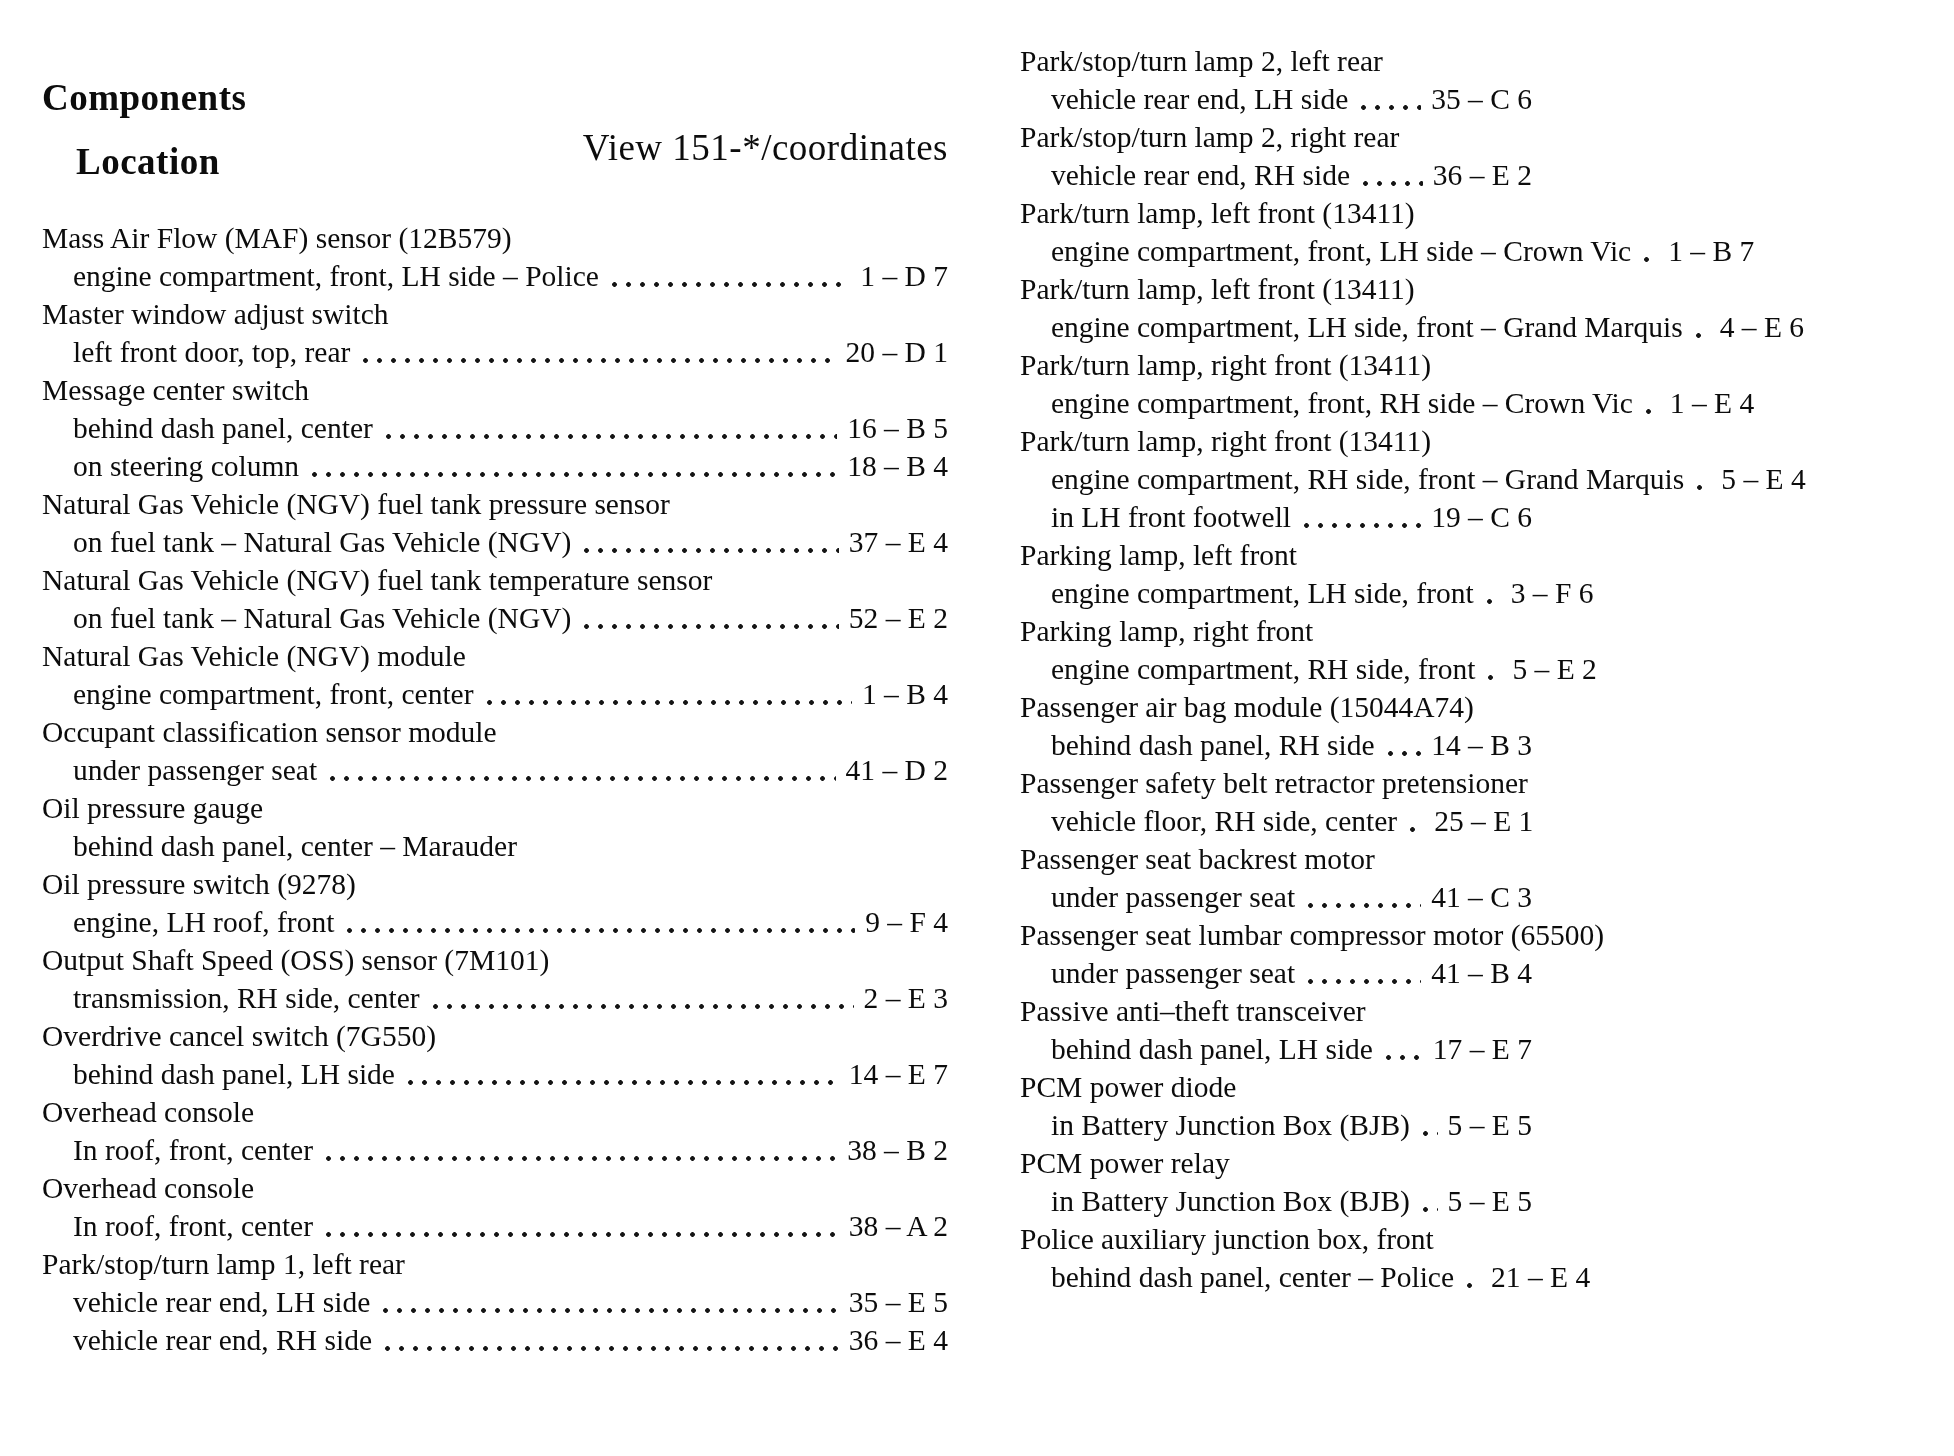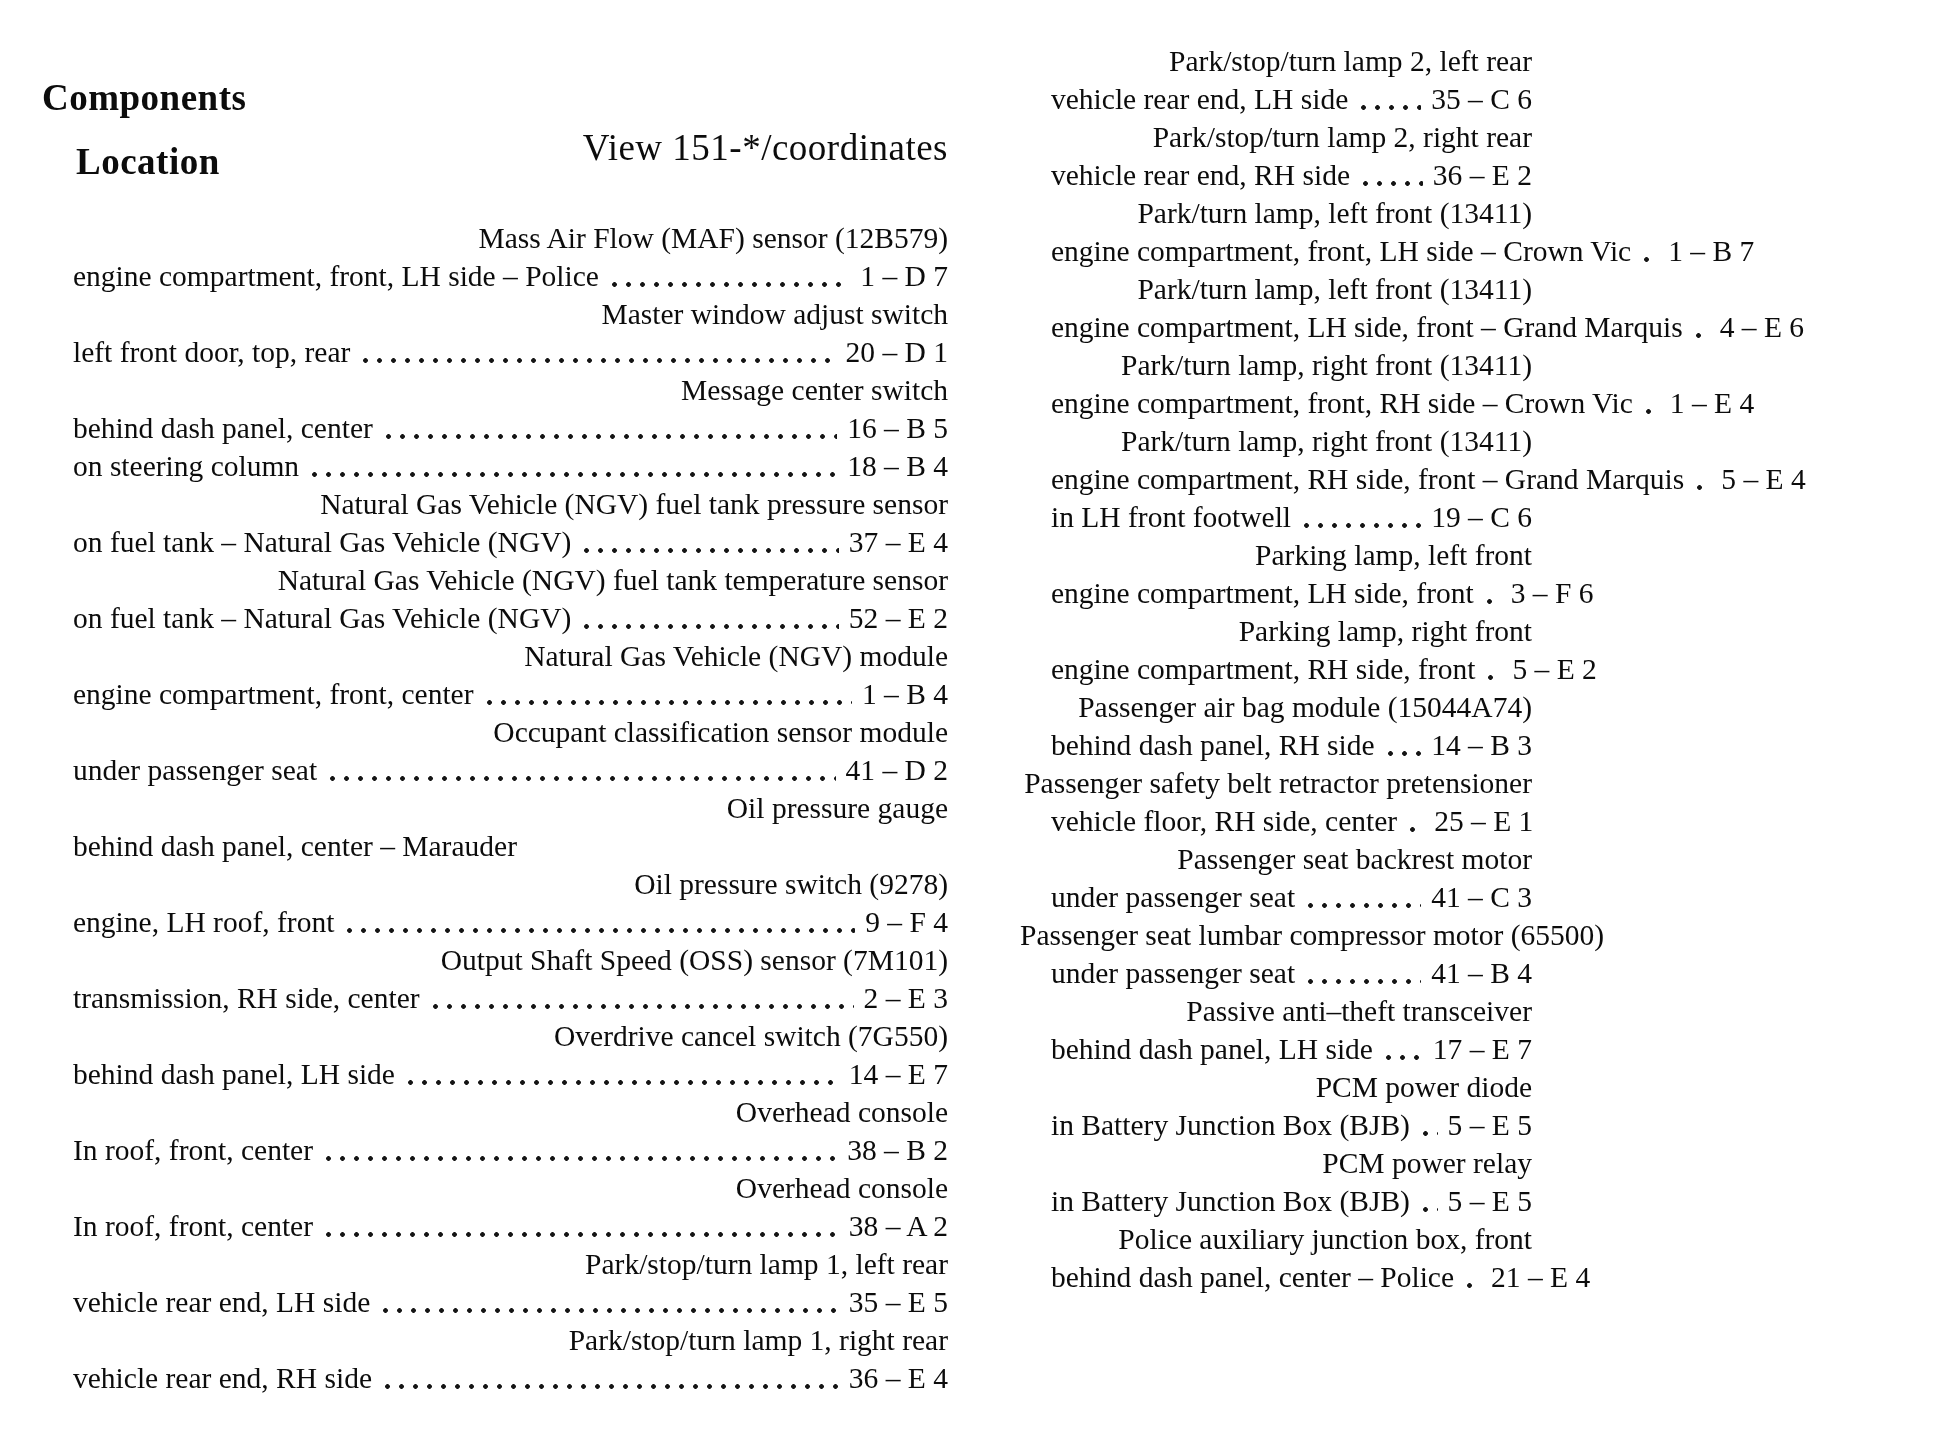--- a/index.html
+++ b/index.html
@@ -58,21 +58,20 @@
     font-weight: normal;
     letter-spacing: 0.5px;
     white-space: nowrap;
   }
   .entries {
     font-size: 29.5px;
     line-height: 38px;
   }
   .entry-name {
     white-space: nowrap;
-    text-align: right;
   }
   .loc-row {
     display: flex;
     align-items: flex-start;
   }
   .loc-text {
     padding-left: 31px;
     white-space: nowrap;
   }
   .leader {
@@ -216,21 +215,20 @@
   </div>
         <div class="entry">
     <div class="entry-name">Park/stop/turn lamp 1, left rear</div>
     <div class="loc-row">
       <span class="loc-text">vehicle rear end, LH side</span>
       <span class="leader"></span>
       <span class="coord">35 – E 5</span>
     </div>
   </div>
         <div class="entry">
-    <div class="entry-name">Park/stop/turn lamp 1, right rear</div>
     <div class="loc-row">
       <span class="loc-text">vehicle rear end, RH side</span>
       <span class="leader"></span>
       <span class="coord">36 – E 4</span>
     </div>
   </div>
       </div>
   </div>
 
   <div class="col col-right">

